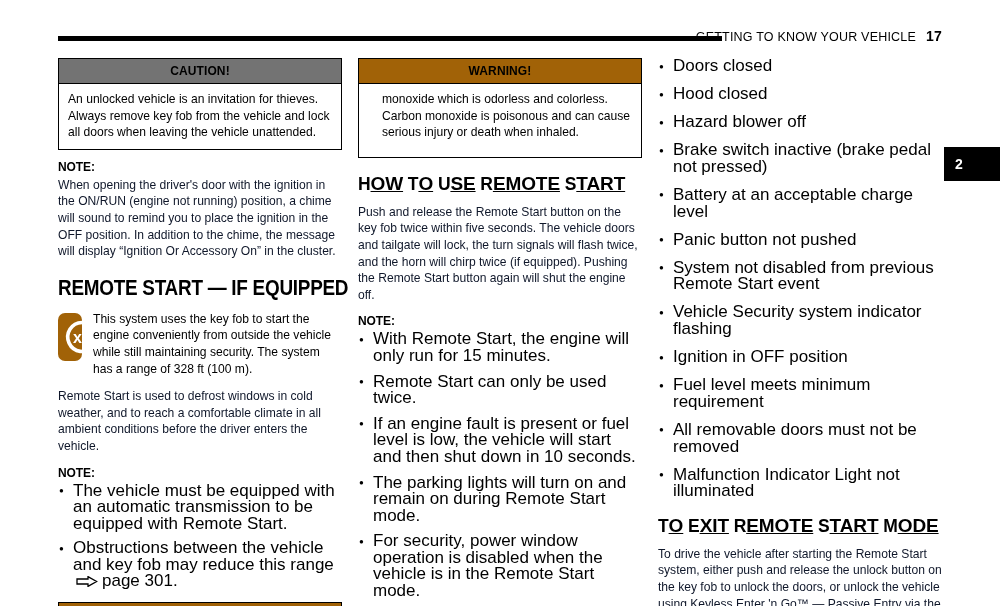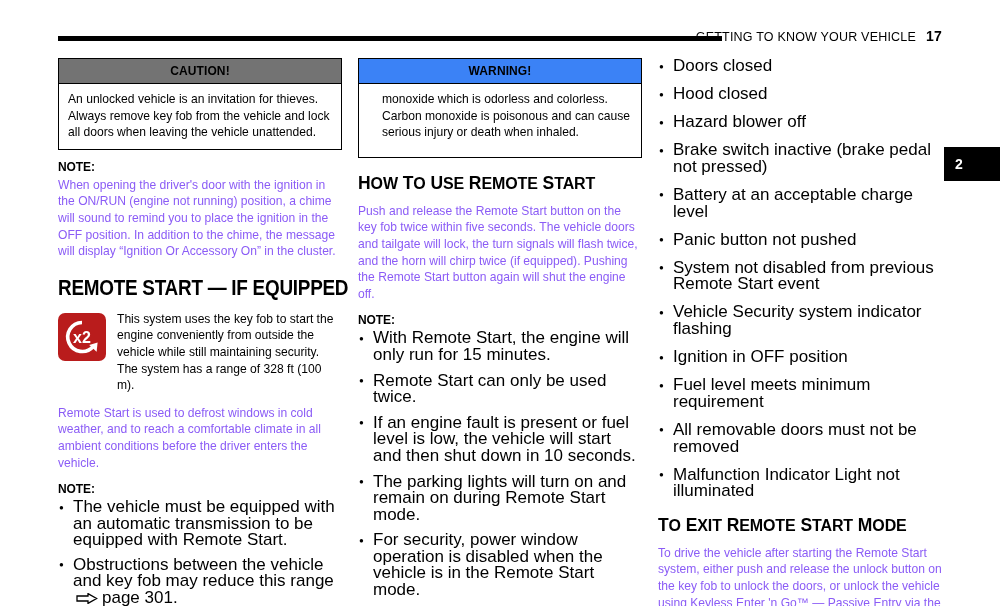--- a/index.html
+++ b/index.html
@@ -74,21 +74,21 @@
   }
   #col-left   { left: 58px;  }
   #col-mid    { left: 358px; }
   #col-right  { left: 658px; width: 284px; }
 
   
   p.body-text {
     margin: 0 0 11px 0;
     font-size: 12.1px;
     line-height: 16.6px;
-    color: #8b5cf6;
+    color: #0f172a;
   }
   p.body-text:last-child { margin-bottom: 0; }
 
   .note-label {
     font-size: 12px;
     font-weight: bold;
     margin: 0 0 3px 0;
     letter-spacing: -0.1px;
   }
 
@@ -102,21 +102,22 @@
     transform-origin: left center;
     white-space: nowrap;
   }
   h2.sub-head {
     font-size: 17.5px;
     font-weight: bold;
     margin: 15px 0 9px 0;
     letter-spacing: -0.1px;
   }
   h2.sub-head .sc {
-    font-size: 16px;
+    font-size: 19px;
+    text-decoration: underline;
   }
 
   
   ul.blist {
     list-style: none;
     margin: 0 0 11px 0;
     padding: 0;
   }
   ul.blist > li {
     position: relative;
@@ -146,42 +147,42 @@
     box-sizing: border-box;
   }
   .alert-head {
     text-align: center;
     font-size: 12px;
     font-weight: bold;
     padding: 5px 0 5px 0;
     border-bottom: 1.5px solid #000;
     letter-spacing: 0.1px;
   }
-  .alert-head.shaded { background: #3b82f6; text-align: center; }
+  .alert-head.shaded { background: #a16207; text-align: center; }
   .alert-head.plain  { background: #737373; }
   .alert-body {
     padding: 7px 9px 8px 9px;
     font-size: 12.1px;
     line-height: 16.6px;
   }
   .alert-body p { margin: 0; }
   .alert-body ul.blist { margin-bottom: 0; }
   .alert-body ul.blist > li { padding-left: 14px; }
 
   
   .icon-para {
     display: flex;
     align-items: flex-start;
     margin-bottom: 11px;
   }
   .x2-icon {
     flex: 0 0 auto;
-    width: 48px;
+    width: 24px;
     height: 48px;
-    background: #b91c1c;
+    background: #a16207;
     border-radius: 7px;
     margin-right: 11px;
     margin-top: 2px;
     position: relative;
   }
   .x2-icon svg { display: block; }
   .icon-para .itext {
     font-size: 12.1px;
     line-height: 16.6px;
   }

